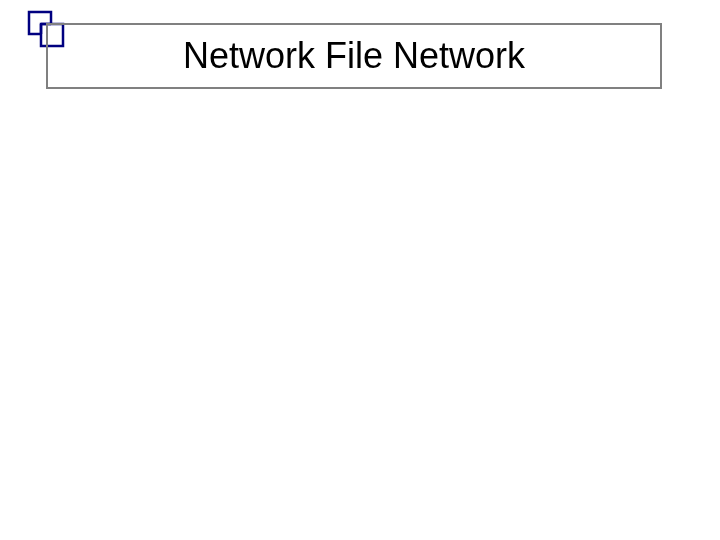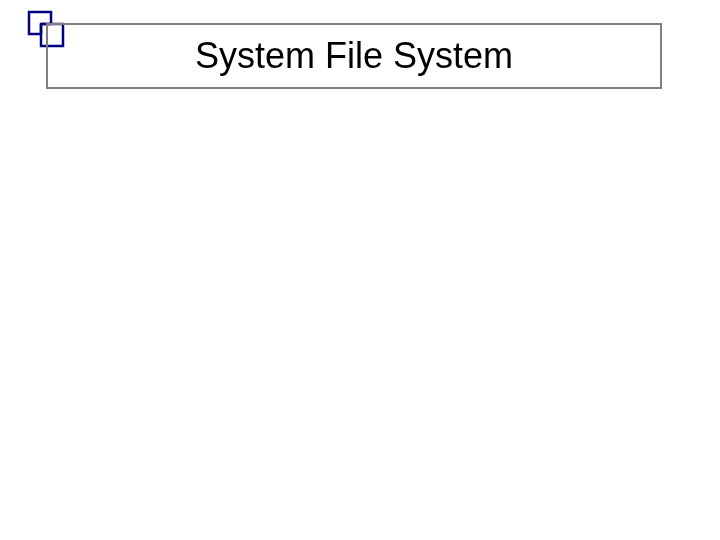--- a/index.html
+++ b/index.html
@@ -44,14 +44,14 @@
 <div class="icon-container">
   <svg width="38" height="38" viewBox="0 0 38 38">
     <rect x="2" y="2" width="22" height="22" fill="#ffffff" stroke="#000080" stroke-width="2.5"></rect>
     <rect x="14" y="14" width="22" height="22" fill="#ffffff" stroke="#000080" stroke-width="2.5"></rect>
     <line x1="14" y1="14" x2="24" y2="14" stroke="#000080" stroke-width="2.5"></line>
     <line x1="14" y1="14" x2="14" y2="24" stroke="#000080" stroke-width="2.5"></line>
   </svg>
 </div>
 
 <div class="title-box">
-  <span class="title-text">System File System</span>
+  <span class="title-text">Network File Network</span>
 </div>
 
 </body></html>

